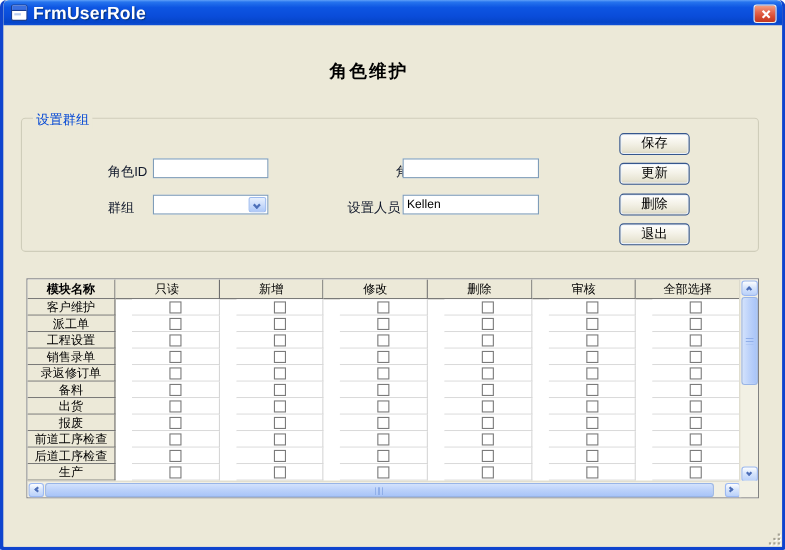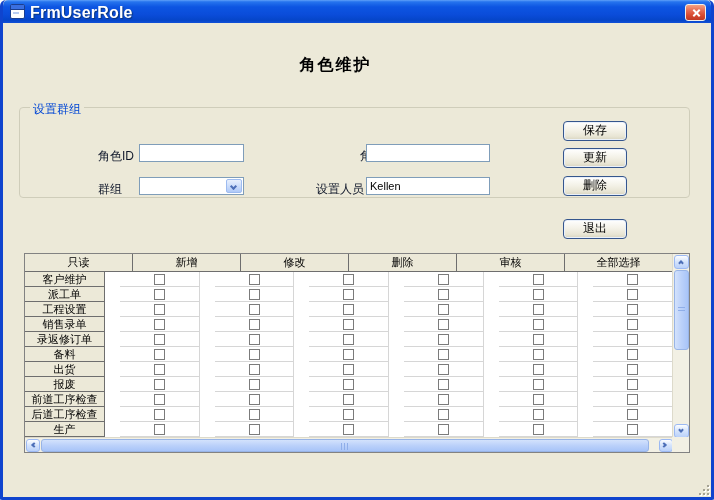--- a/index.html
+++ b/index.html
@@ -30,21 +30,21 @@
     border:1px solid #F2EFE9; border-radius:3px; cursor:pointer; }
   .close-x { position:absolute; left:50%; top:50%; width:9px; height:9px; transform:translate(-50%,-50%); }
   .close-x::before,.close-x::after { content:""; position:absolute; left:4px; top:0; width:2px; height:9px; background:#fff; }
   .close-x::before { transform:rotate(45deg); } .close-x::after { transform:rotate(-45deg); }
 
   
   .heading { position:absolute; left:0; top:55px; width:665px; text-align:center;
     font-size:16px; font-weight:bold; color:#000; letter-spacing:2px; }
 
   
-  .groupbox { position:absolute; left:16px; top:107px; width:671px; height:91px;
+  .groupbox { position:absolute; left:16px; top:107px; width:671px; height:122px;
     border:1px solid #CFCDBA; border-radius:4px; }
   .group-legend { position:absolute; left:10px; top:-7px; background:#ECE9D8; padding:0 3px;
     color:#0046D5; font-size:12px; }
   .fld-label { position:absolute; font-size:12px; color:#0f172a; }
   .textbox { position:absolute; height:18px; background:#fff; border:1px solid #7F9DB9;
     font-size:11px; color:#000; padding:2px 3px; font-family:"Liberation Sans",sans-serif; }
   .combo { position:absolute; height:18px; background:#fff; border:1px solid #7F9DB9; }
   .combo-arrow { position:absolute; right:1px; top:1px; bottom:1px; width:16px;
     background:linear-gradient(180deg,#E8F0FD 0%,#CCDDFB 50%,#AFC9F8 100%);
     border:1px solid #9DBBF0; border-radius:2px; cursor:pointer; }
@@ -138,25 +138,26 @@
         <span class="chev-down"></span>
       </span>
   </div>
 
   <span class="fld-label" style="left:313px; top:181px;">设置人员</span>
   <input class="textbox" style="left: 363px; top: 177px; width: 124px;" value="Kellen">
 
   <div class="xp-btn" style="top:121px;">保存</div>
   <div class="xp-btn" style="top:148px;">更新</div>
   <div class="xp-btn" style="top:176px;">删除</div>
-  <div class="xp-btn" style="top:203px;margin-top:16px;">退出</div>
+  <div class="xp-btn" style="top:203px;">退出</div>
 
   <div class="grid">
     <div class="grid-content">
       <div class="hrow">
+          <div class="cell hcell first">模块名称</div>
           <div class="cell hcell">只读</div>
           <div class="cell hcell">新增</div>
           <div class="cell hcell">修改</div>
           <div class="cell hcell">删除</div>
           <div class="cell hcell">审核</div>
           <div class="cell hcell">全部选择</div>
         </div>
       <div>
           <div class="grow">
             <div class="cell rowhead">客户维护</div>

